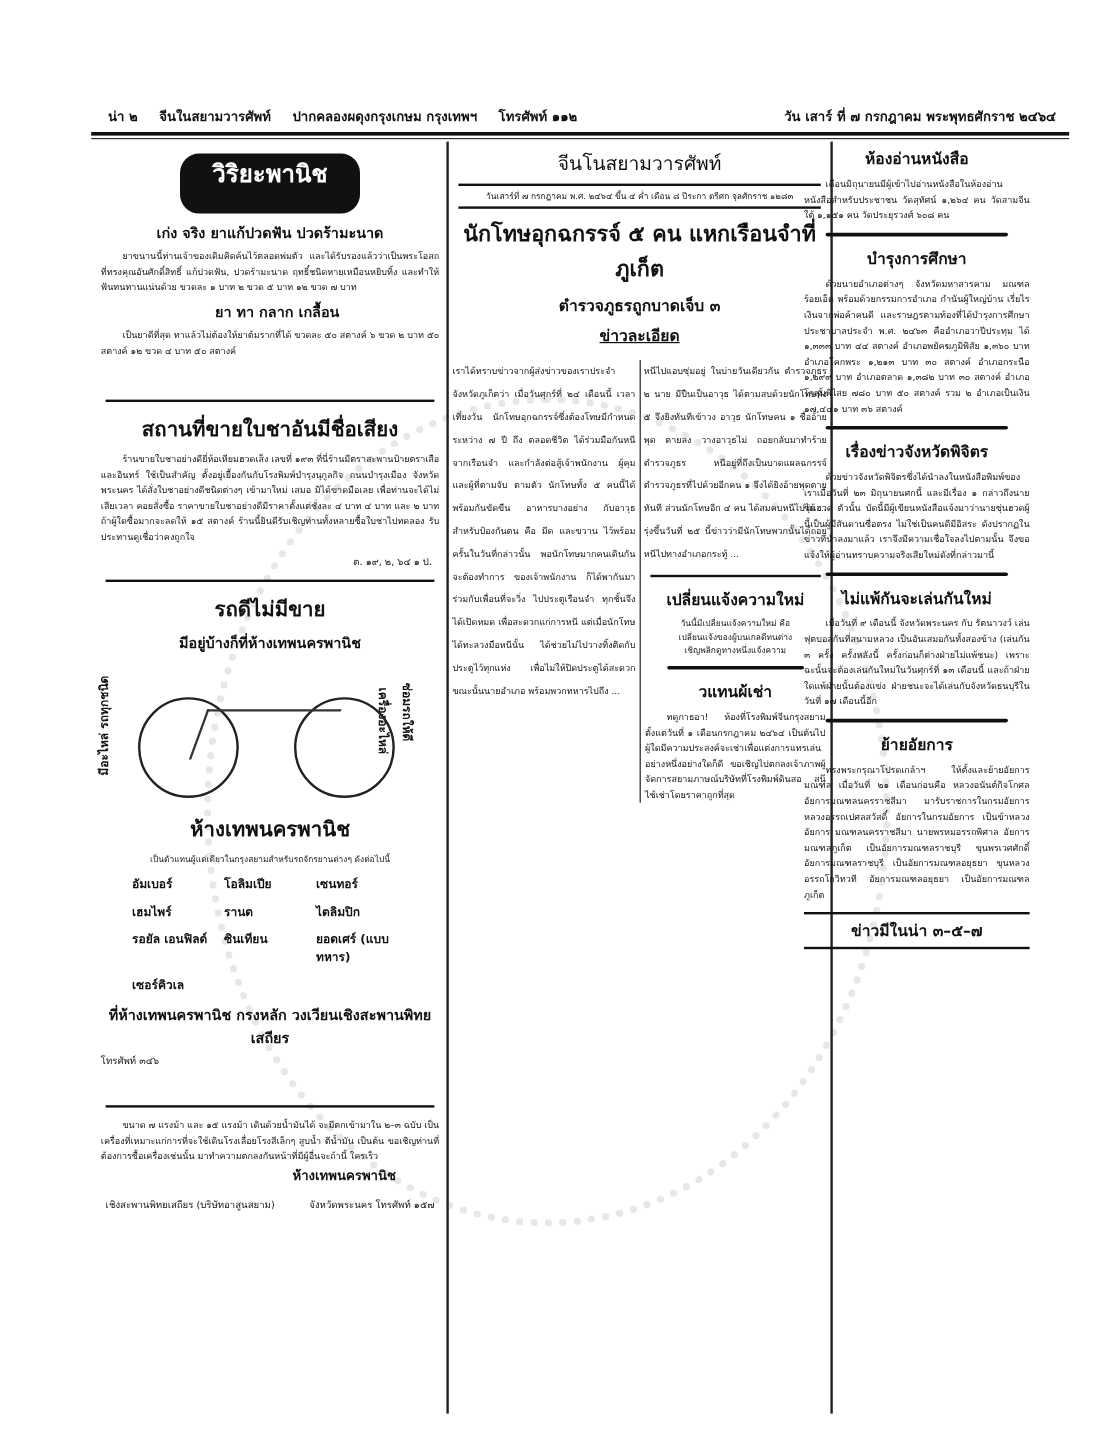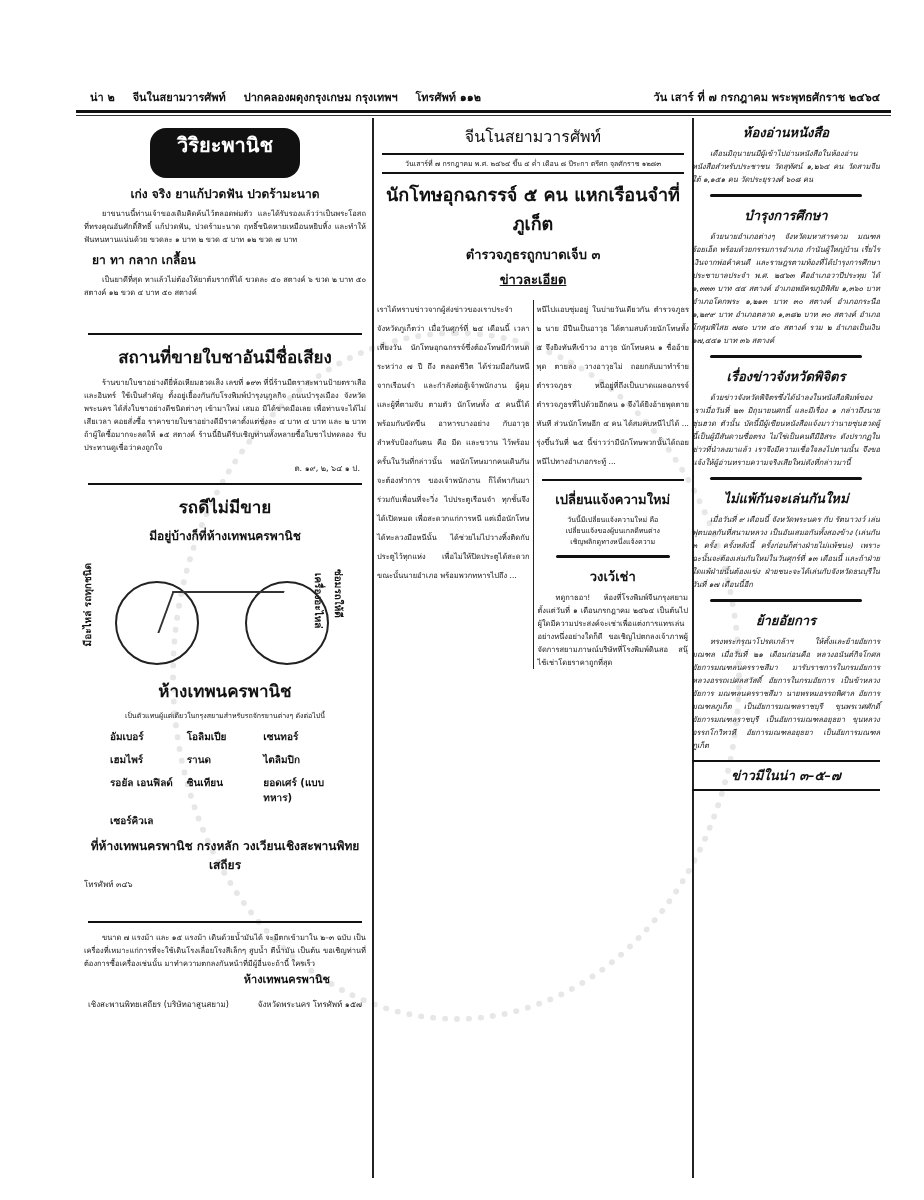--- a/index.html
+++ b/index.html
@@ -7,21 +7,21 @@
        font-family:"DejaVu Sans",sans-serif;color:#111;}
   .page{position:absolute;left:0;top:0;width:924px;height:1200px;}
   .masthead{position:absolute;left:90px;top:88px;width:790px;height:18px;
             font-size:11px;font-weight:bold;display:flex;justify-content:space-between;white-space:nowrap;}
   .mast-left span{margin-right:14px;}
   .rule-top{position:absolute;left:76px;top:110px;width:815px;height:3px;background:#111;}
   .rule-top2{position:absolute;left:76px;top:115px;width:815px;height:1px;background:#333;}
   .col{position:absolute;top:118px;}
   .col-left{left:80px;width:290px;}
   .col-mid{left:372px;width:318px;border-left:2px solid #222;border-right:2px solid #222;height:1060px;}
-  .col-right{left:688px;width:196px;font-style:italic;}
+  .col-right{left:666px;width:196px;}
   .banner{margin:10px auto 6px;width:150px;height:50px;background:#111;color:#fff;border-radius:16px;
           text-align:center;font-size:20px;line-height:34px;font-weight:bold;}
   .h-sub{text-align:center;font-size:12px;font-weight:bold;margin:4px 0;}
   .h-big{text-align:center;font-size:17px;font-weight:bold;margin:6px 0;}
   .h-mid{text-align:center;font-size:13px;font-weight:bold;margin:4px 0;}
   .p{font-size:7.5px;line-height:13px;text-align:justify;margin:0 4px;text-indent:18px;}
   .pp{font-size:7.5px;line-height:19px;text-align:justify;margin:0 3px;}
   .hr{height:2px;background:#111;margin:8px 8px;}
   .hr-deco{height:3px;background:#111;margin:8px 22px;border-radius:2px;}
   .mid-title{text-align:center;font-size:16px;font-weight:normal;margin:6px 0 4px;}
@@ -57,21 +57,21 @@
     <div>วัน เสาร์ ที่ ๗ กรกฎาคม พระพุทธศักราช ๒๔๖๔</div>
   </div>
   <div class="rule-top"></div>
   <div class="rule-top2"></div>
 
   <div class="col col-left">
     <div>
       <div class="banner">วิริยะพานิช</div>
       <div class="h-sub">เก่ง จริง ยาแก้ปวดฟัน ปวดร้ามะนาด</div>
       <p class="p">ยาขนานนี้ท่านเจ้าของเดิมคิดค้นไว้ตลอดพ่มตัว และได้รับรองแล้วว่าเป็นพระโอสถที่ทรงคุณอันศักดิ์สิทธิ์ แก้ปวดฟัน, ปวดร้ามะนาด ฤทธิ์ชนิดหายเหมือนหยิบทิ้ง และทำให้ฟันทนทานแน่นด้วย ขวดละ ๑ บาท ๒ ขวด ๕ บาท ๑๒ ขวด ๗ บาท</p>
-      <div class="h-sub" style="text-align:left;margin-left:12px">ยา ทา กลาก เกลื้อน</div>
+      <div class="h-sub" style="text-align:center;margin-left:12px">ยา ทา กลาก เกลื้อน</div>
       <p class="p">เป็นยาดีที่สุด ทาแล้วไม่ต้องให้ยาต้มรากที่ได้ ขวดละ ๕๐ สตางค์ ๖ ขวด ๒ บาท ๕๐ สตางค์ ๑๒ ขวด ๔ บาท ๕๐ สตางค์</p>
     </div>
     <div class="hr" style="margin-top:34px"></div>
     <div>
       <div class="h-big">สถานที่ขายใบชาอันมีชื่อเสียง</div>
       <p class="p">ร้านขายใบชาอย่างดียี่ห้อเหียมฮวดเส็ง เลขที่ ๑๙๓ ที่นี่ร้านมีตราสะพานป้ายตราเสือและอินทร์ ใช้เป็นสำคัญ ตั้งอยู่เยื้องกันกับโรงพิมพ์บำรุงนุกูลกิจ ถนนบำรุงเมือง จังหวัดพระนคร ได้สั่งใบชาอย่างดีชนิดต่างๆ เข้ามาใหม่ เสมอ มิได้ขาดมือเลย เพื่อท่านจะได้ไม่เสียเวลา คอยสั่งซื้อ ราคาขายใบชาอย่างดีมีราคาตั้งแต่ชั่งละ ๔ บาท ๔ บาท และ ๒ บาท ถ้าผู้ใดซื้อมากจะลดให้ ๑๕ สตางค์ ร้านนี้ยินดีรับเชิญท่านทั้งหลายซื้อใบชาไปทดลอง รับประทานดูเชื่อว่าคงถูกใจ</p>
       <div style="font-size:8px;text-align:right;margin:8px 10px">ต. ๑๙, ๒, ๖๔ ๑ ป.</div>
     </div>
     <div class="hr"></div>
     <div style="position:relative">
@@ -127,21 +127,21 @@
         <p class="pp">หนีไปแอบซุ่มอยู่ ในบ่ายวันเดียวกัน ตำรวจภูธร ๒ นาย มีปืนเป็นอาวุธ ได้ตามสบด้วยนักโทษทั้ง ๕ จึงยิงทันทีเข้าวง อาวุธ นักโทษคน ๑ ชื่ออ้ายพุด ตายลง วางอาวุธไม่ ถอยกลับมาทำร้ายตำรวจภูธร หนีอยู่ที่ถึงเป็นบาดแผลฉกรรจ์ ตำรวจภูธรที่ไปด้วยอีกคน ๑ จึงได้ยิงอ้ายพุดตายทันที ส่วนนักโทษอีก ๔ คน ได้สมคบหนีไปได้ ... รุ่งขึ้นวันที่ ๒๕ นี้ข่าวว่ามีนักโทษพวกนั้นได้ถอยหนีไปทางอำเภอกระทู้ ...</p>
         <div class="hr"></div>
         <div>
           <div class="h-mid">เปลี่ยนแจ้งความใหม่</div>
           <div style="font-size:7px;text-align:center">วันนี้มีเปลี่ยนแจ้งความใหม่ คือ</div>
           <div style="font-size:7px;text-align:center">เปลี่ยนแจ้งของผู้บนเกลดีทนต่าง</div>
           <div style="font-size:7px;text-align:center">เชิญพลิกดูทางหนึ่งแจ้งความ</div>
         </div>
         <div class="hr-deco"></div>
         <div>
-          <div class="h-mid">วงเว้เช่า</div>
+          <div class="h-mid">วแทนผ้เช่า</div>
           <p class="p">ทดูกาธอา! ห้องที่โรงพิมพ์จีนกรุงสยาม ตั้งแต่วันที่ ๑ เดือนกรกฎาคม ๒๔๖๔ เป็นต้นไป ผู้ใดมีความประสงค์จะเช่าเพื่อแต่งการแทรเล่นอย่างหนึ่งอย่างใดก็ดี ขอเชิญไปตกลงเจ้าภาพผู้จัดการสยามภาษณ์บริษัทที่โรงพิมพ์ดินสอ สนุ๊ไช้เช่าโดยราคาถูกที่สุด</p>
         </div>
       </div>
     </div>
   </div>
 
   <div class="col col-right">
     <div class="h-mid">ห้องอ่านหนังสือ</div>
     <p class="p">เดือนมิถุนายนมีผู้เข้าไปอ่านหนังสือในห้องอ่านหนังสือสำหรับประชาชน วัดสุทัศน์ ๑,๒๖๔ คน วัดสามจีนใต้ ๑,๑๕๑ คน วัดประยุรวงศ์ ๖๐๘ คน</p>
     <div class="hr-deco"></div>

